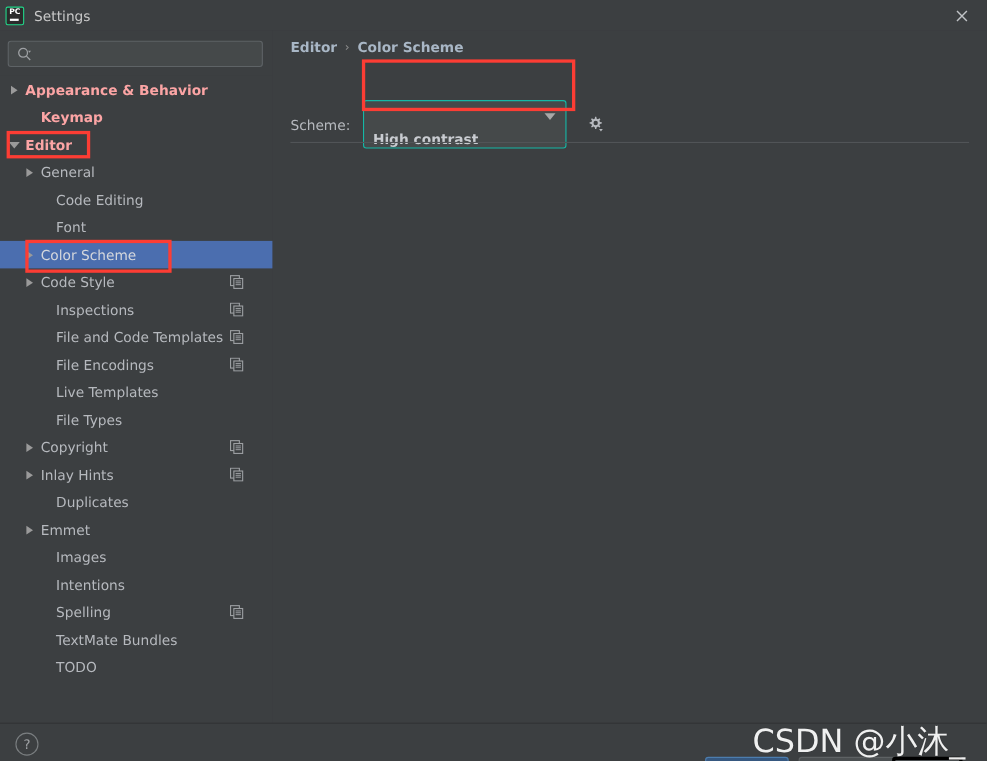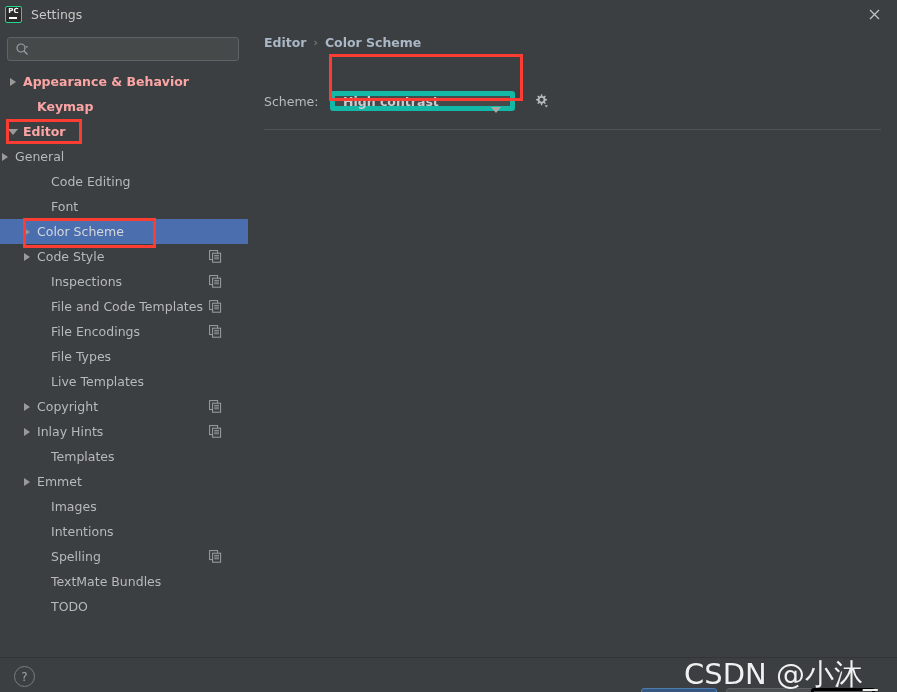--- a/index.html
+++ b/index.html
@@ -201,27 +201,27 @@
     display: flex;
     align-items: center;
   }
   .scheme-label {
     font-size: 12.5px;
     color: #b6b9be;
     width: 66px;
   }
   .combo {
     width: 185px;
-    height: 20px;
+    height: 44px;
     box-sizing: border-box;
     background: #45494a;
-    border: 5px solid #14b8a6;
+    border: 1px solid #14b8a6;
     border-radius: 3px;
     display: flex;
-    align-items: center;
+    align-items: flex-end;
     position: relative;
   }
   .combo-value {
     font-size: 12.5px;
     font-weight: bold;
     color: #c9ccd1;
     margin-left: 8px;
   }
   .combo-arrow {
     position: absolute;
@@ -365,21 +365,21 @@
         <span class="tree-label">Appearance &amp; Behavior</span>
       </div>
       <div class="tree-row bold" style="padding-left: 22px;">
         <span class="tw"></span>
         <span class="tree-label">Keymap</span>
       </div>
       <div class="tree-row bold" style="padding-left: 8px;">
         <span class="tw expanded"></span>
         <span class="tree-label">Editor</span>
       </div>
-      <div class="tree-row" style="">
+      <div class="tree-row" style="padding-left: 22px;">
         <span class="tw collapsed"></span>
         <span class="tree-label">General</span>
       </div>
       <div class="tree-row" style="padding-left: 36px;">
         <span class="tw"></span>
         <span class="tree-label">Code Editing</span>
       </div>
       <div class="tree-row" style="padding-left: 36px;">
         <span class="tw"></span>
         <span class="tree-label">Font</span>
@@ -419,47 +419,47 @@
         <span class="tw"></span>
         <span class="tree-label">File Encodings</span>
         <span class="copy-icon"><svg width="13" height="13" viewBox="0 0 13 13">
             <rect x="0.6" y="0.6" width="8" height="9" stroke="#9da0a3" stroke-width="1" fill="none"></rect>
             <rect x="3.6" y="3.2" width="8" height="9" stroke="#9da0a3" stroke-width="1" fill="#3c3f41"></rect>
             <path d="M5.2 5.4 H10 M5.2 7.1 H10 M5.2 8.8 H10" stroke="#9da0a3" stroke-width="0.9"></path>
           </svg></span>
       </div>
       <div class="tree-row" style="padding-left: 36px;">
         <span class="tw"></span>
+        <span class="tree-label">Live Templates</span>
+      </div>
+      <div class="tree-row" style="padding-left: 36px;">
+        <span class="tw"></span>
         <span class="tree-label">File Types</span>
       </div>
-      <div class="tree-row" style="padding-left: 36px;">
-        <span class="tw"></span>
-        <span class="tree-label">Live Templates</span>
-      </div>
       <div class="tree-row" style="padding-left: 22px;">
         <span class="tw collapsed"></span>
         <span class="tree-label">Copyright</span>
         <span class="copy-icon"><svg width="13" height="13" viewBox="0 0 13 13">
             <rect x="0.6" y="0.6" width="8" height="9" stroke="#9da0a3" stroke-width="1" fill="none"></rect>
             <rect x="3.6" y="3.2" width="8" height="9" stroke="#9da0a3" stroke-width="1" fill="#3c3f41"></rect>
             <path d="M5.2 5.4 H10 M5.2 7.1 H10 M5.2 8.8 H10" stroke="#9da0a3" stroke-width="0.9"></path>
           </svg></span>
       </div>
       <div class="tree-row" style="padding-left: 22px;">
         <span class="tw collapsed"></span>
         <span class="tree-label">Inlay Hints</span>
         <span class="copy-icon"><svg width="13" height="13" viewBox="0 0 13 13">
             <rect x="0.6" y="0.6" width="8" height="9" stroke="#9da0a3" stroke-width="1" fill="none"></rect>
             <rect x="3.6" y="3.2" width="8" height="9" stroke="#9da0a3" stroke-width="1" fill="#3c3f41"></rect>
             <path d="M5.2 5.4 H10 M5.2 7.1 H10 M5.2 8.8 H10" stroke="#9da0a3" stroke-width="0.9"></path>
           </svg></span>
       </div>
       <div class="tree-row" style="padding-left: 36px;">
         <span class="tw"></span>
-        <span class="tree-label">Templates</span>
+        <span class="tree-label">Duplicates</span>
       </div>
       <div class="tree-row" style="padding-left: 22px;">
         <span class="tw collapsed"></span>
         <span class="tree-label">Emmet</span>
       </div>
       <div class="tree-row" style="padding-left: 36px;">
         <span class="tw"></span>
         <span class="tree-label">Images</span>
       </div>
       <div class="tree-row" style="padding-left: 36px;">

